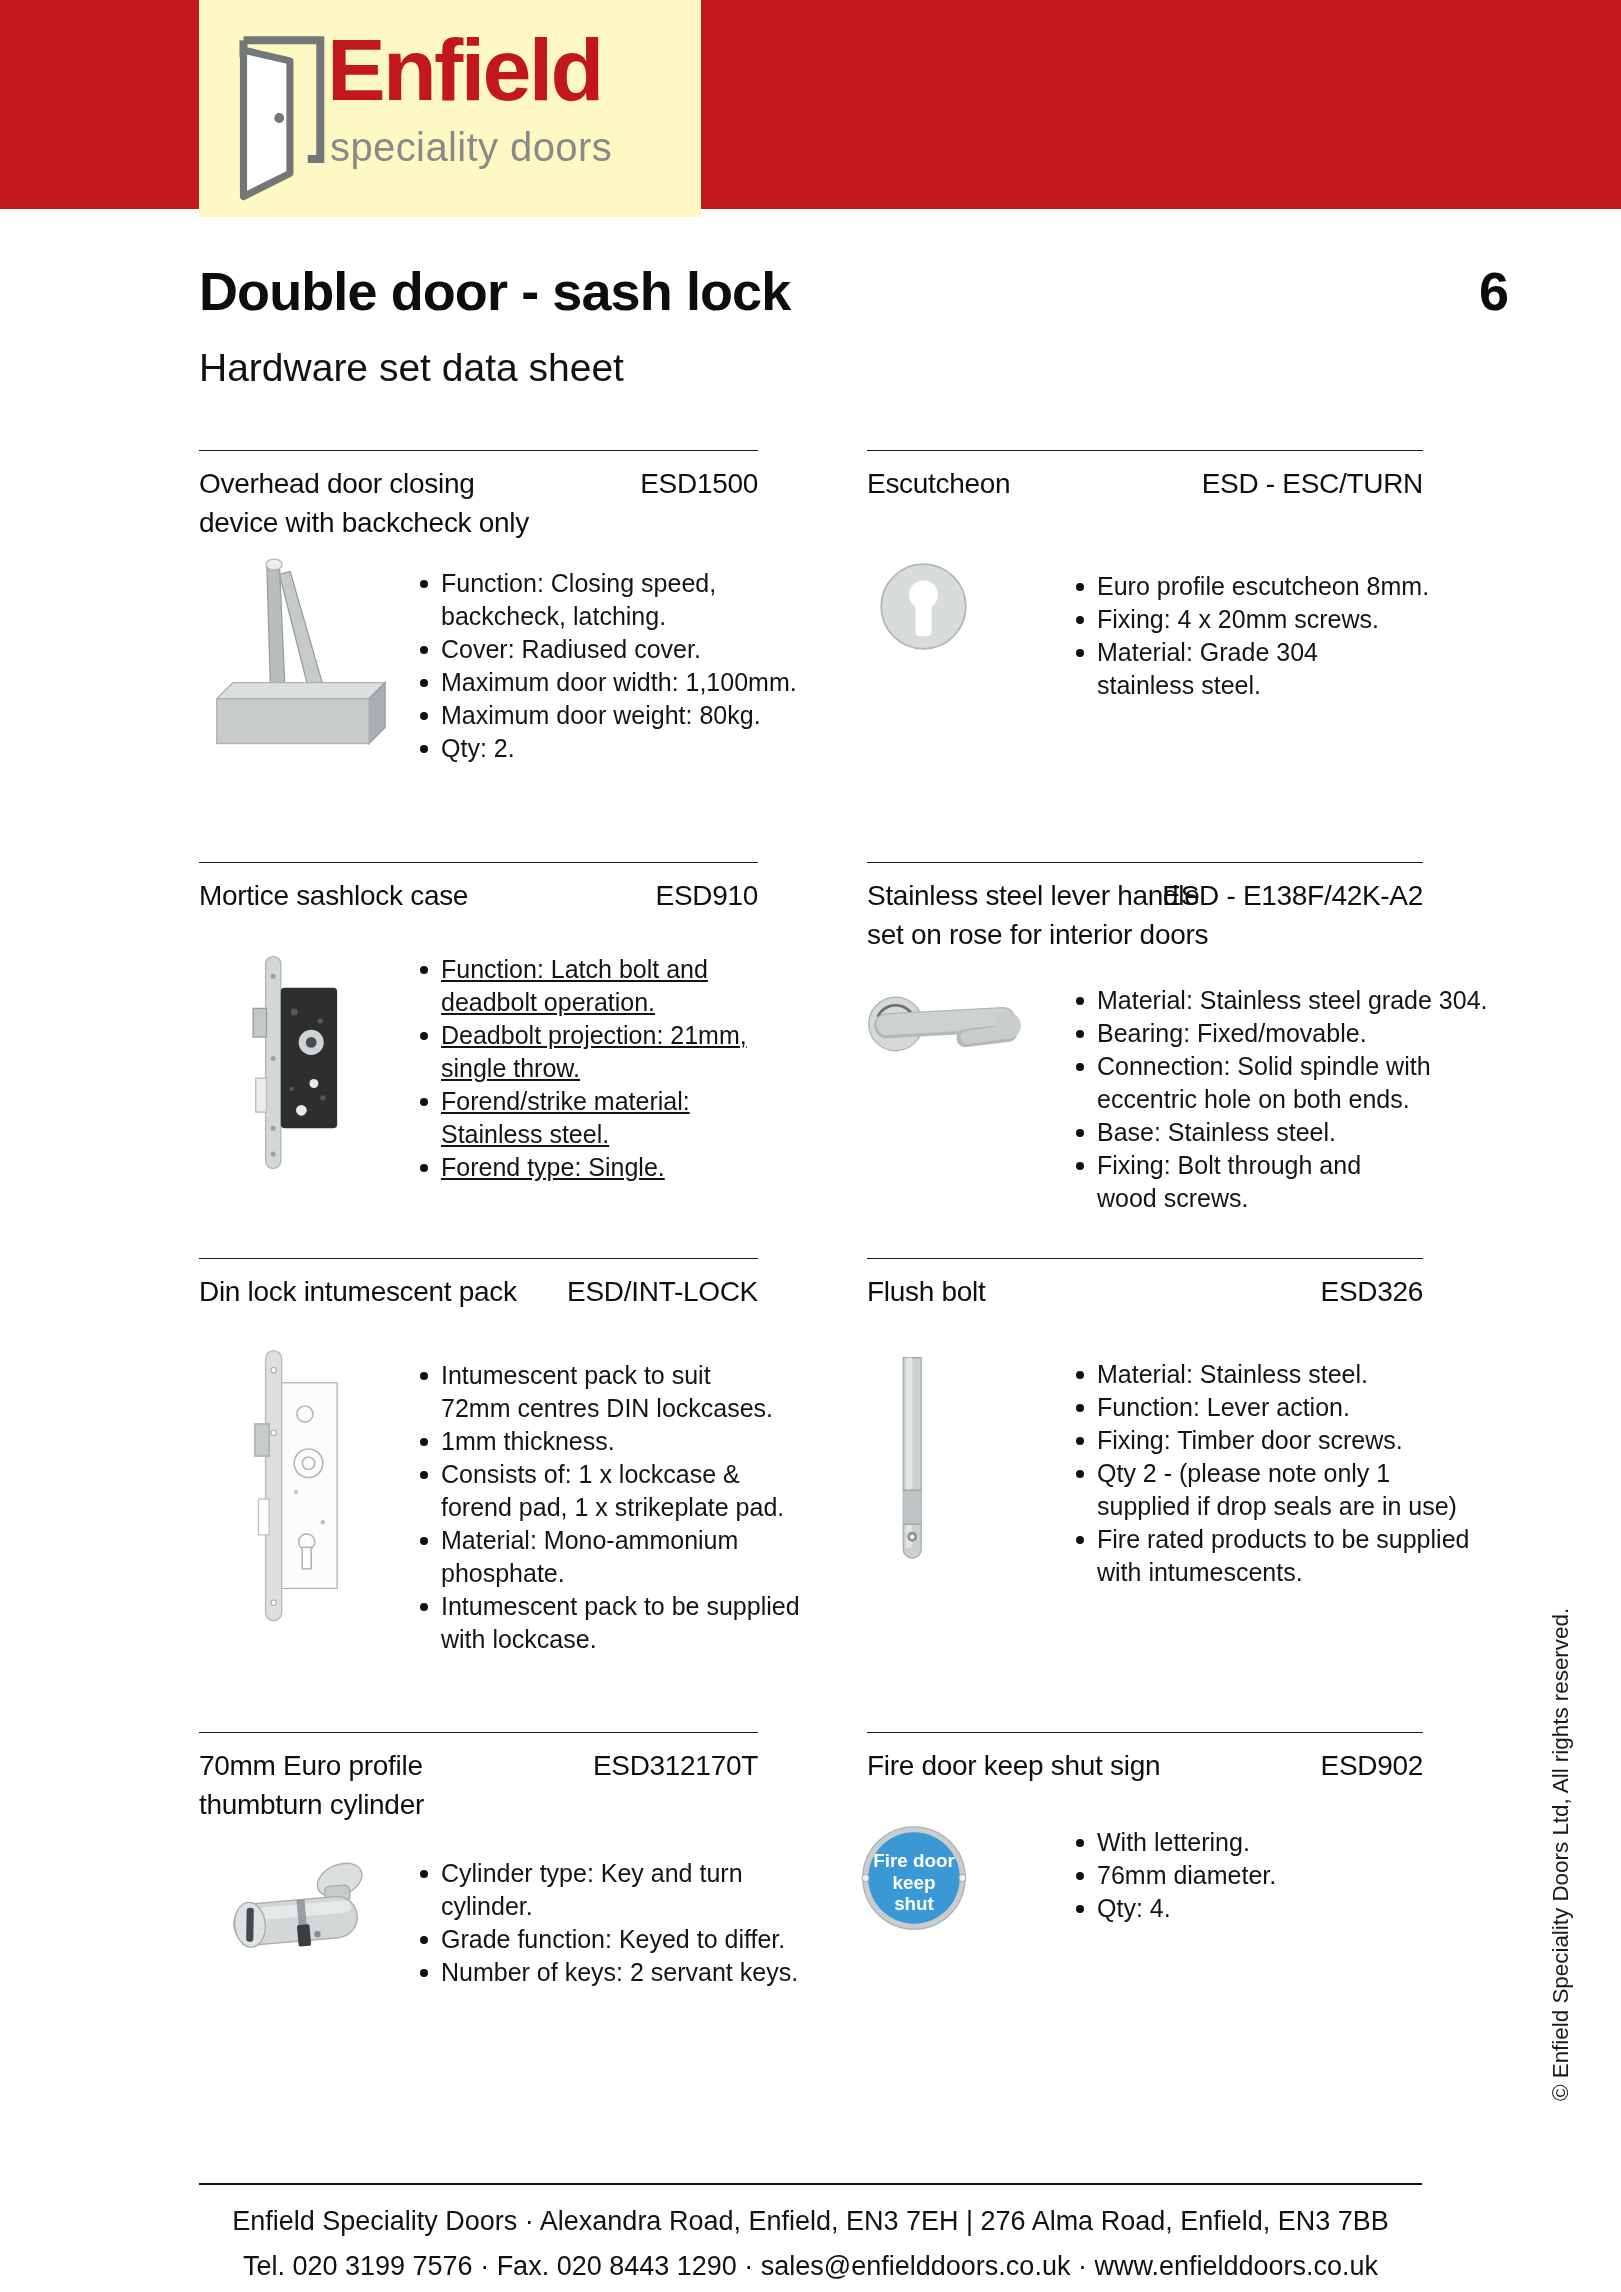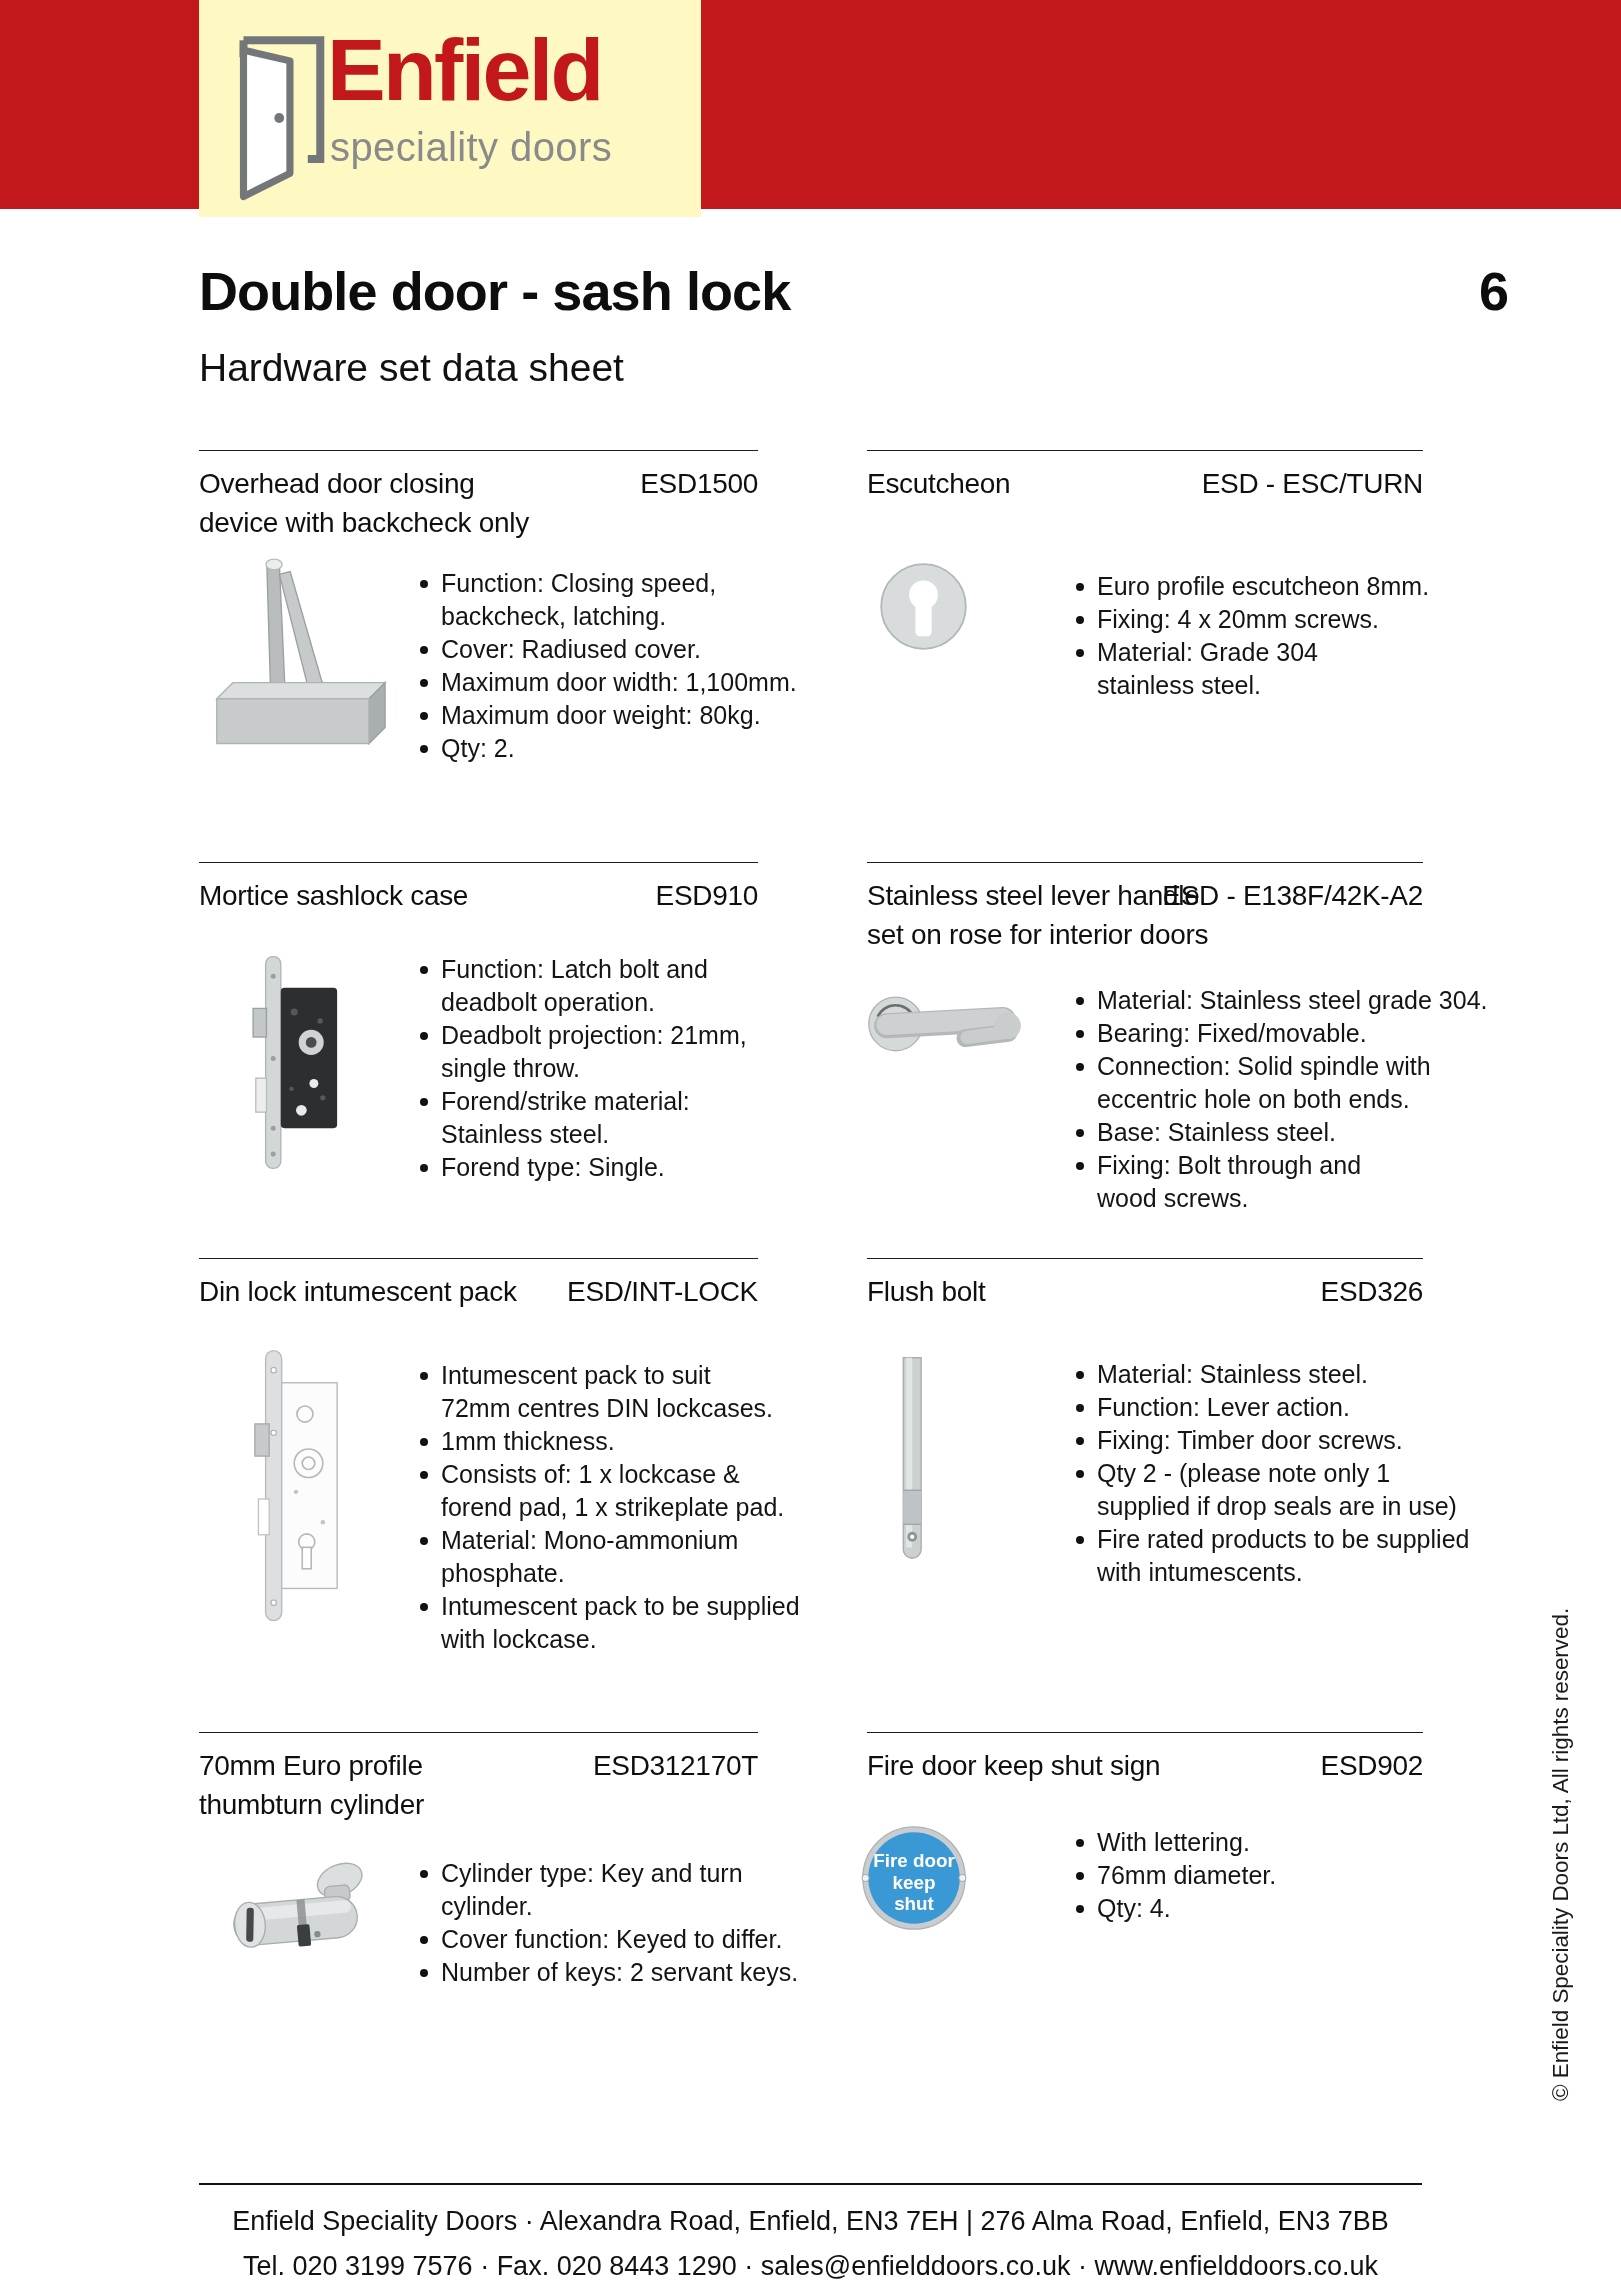--- a/index.html
+++ b/index.html
@@ -128,21 +128,21 @@
         <circle cx="48" cy="66" r="4" fill="#55585a"></circle>
         <circle cx="77" cy="76" r="3" fill="#55585a"></circle>
         <circle cx="70" cy="146" r="5" fill="#e8eaeb"></circle>
         <circle cx="56" cy="176" r="6" fill="#e8eaeb"></circle>
         <circle cx="80" cy="162" r="3" fill="#55585a"></circle>
         <circle cx="45" cy="152" r="2.5" fill="#55585a"></circle>
         <rect x="2" y="62" width="15" height="32" fill="#c3c7c8" stroke="#9aa0a2" stroke-width="1.5"></rect>
         <rect x="5" y="140" width="12" height="38" fill="#ededed" stroke="#b9bdbe" stroke-width="1.5"></rect>
       </svg>
     </div>
-    <ul class="bullets" style="left:242px;top:90px;">
+    <ul class="bullets" style="left:242px;top:90px;text-decoration:underline;">
         <li>Function: Latch bolt and
 deadbolt operation.</li>
         <li>Deadbolt projection: 21mm,
 single throw.</li>
         <li>Forend/strike material:
 Stainless steel.</li>
         <li>Forend type: Single.</li>
       </ul>
   </div>
 
@@ -254,21 +254,21 @@
           <rect x="84" y="86" width="14" height="24" rx="2" fill="#3b3e40"></rect>
           <ellipse cx="32" cy="81" rx="17" ry="25" fill="#dfe2e3" stroke="#a9aeb0" stroke-width="1.5"></ellipse>
           <rect x="28" y="62" width="8" height="38" rx="3.5" fill="#46494b" transform="rotate(6 32 81)"></rect>
           <circle cx="106" cy="98" r="3.5" fill="#868b8d"></circle>
         </g>
       </svg>
     </div>
     <ul class="bullets" style="left:242px;top:124px;">
         <li>Cylinder type: Key and turn
 cylinder.</li>
-        <li>Cover function: Keyed to differ.</li>
+        <li>Grade function: Keyed to differ.</li>
         <li>Number of keys: 2 servant keys.</li>
       </ul>
   </div>
 
   <div class="section" style="left:867px;top:1732px;width:556px;height:449px;">
     <div class="sec-head">
       <h2>Fire door keep shut sign</h2>
       <span class="code">ESD902</span>
     </div>
     <div class="imgbox" style="left:-14.3px;top:84px;">

